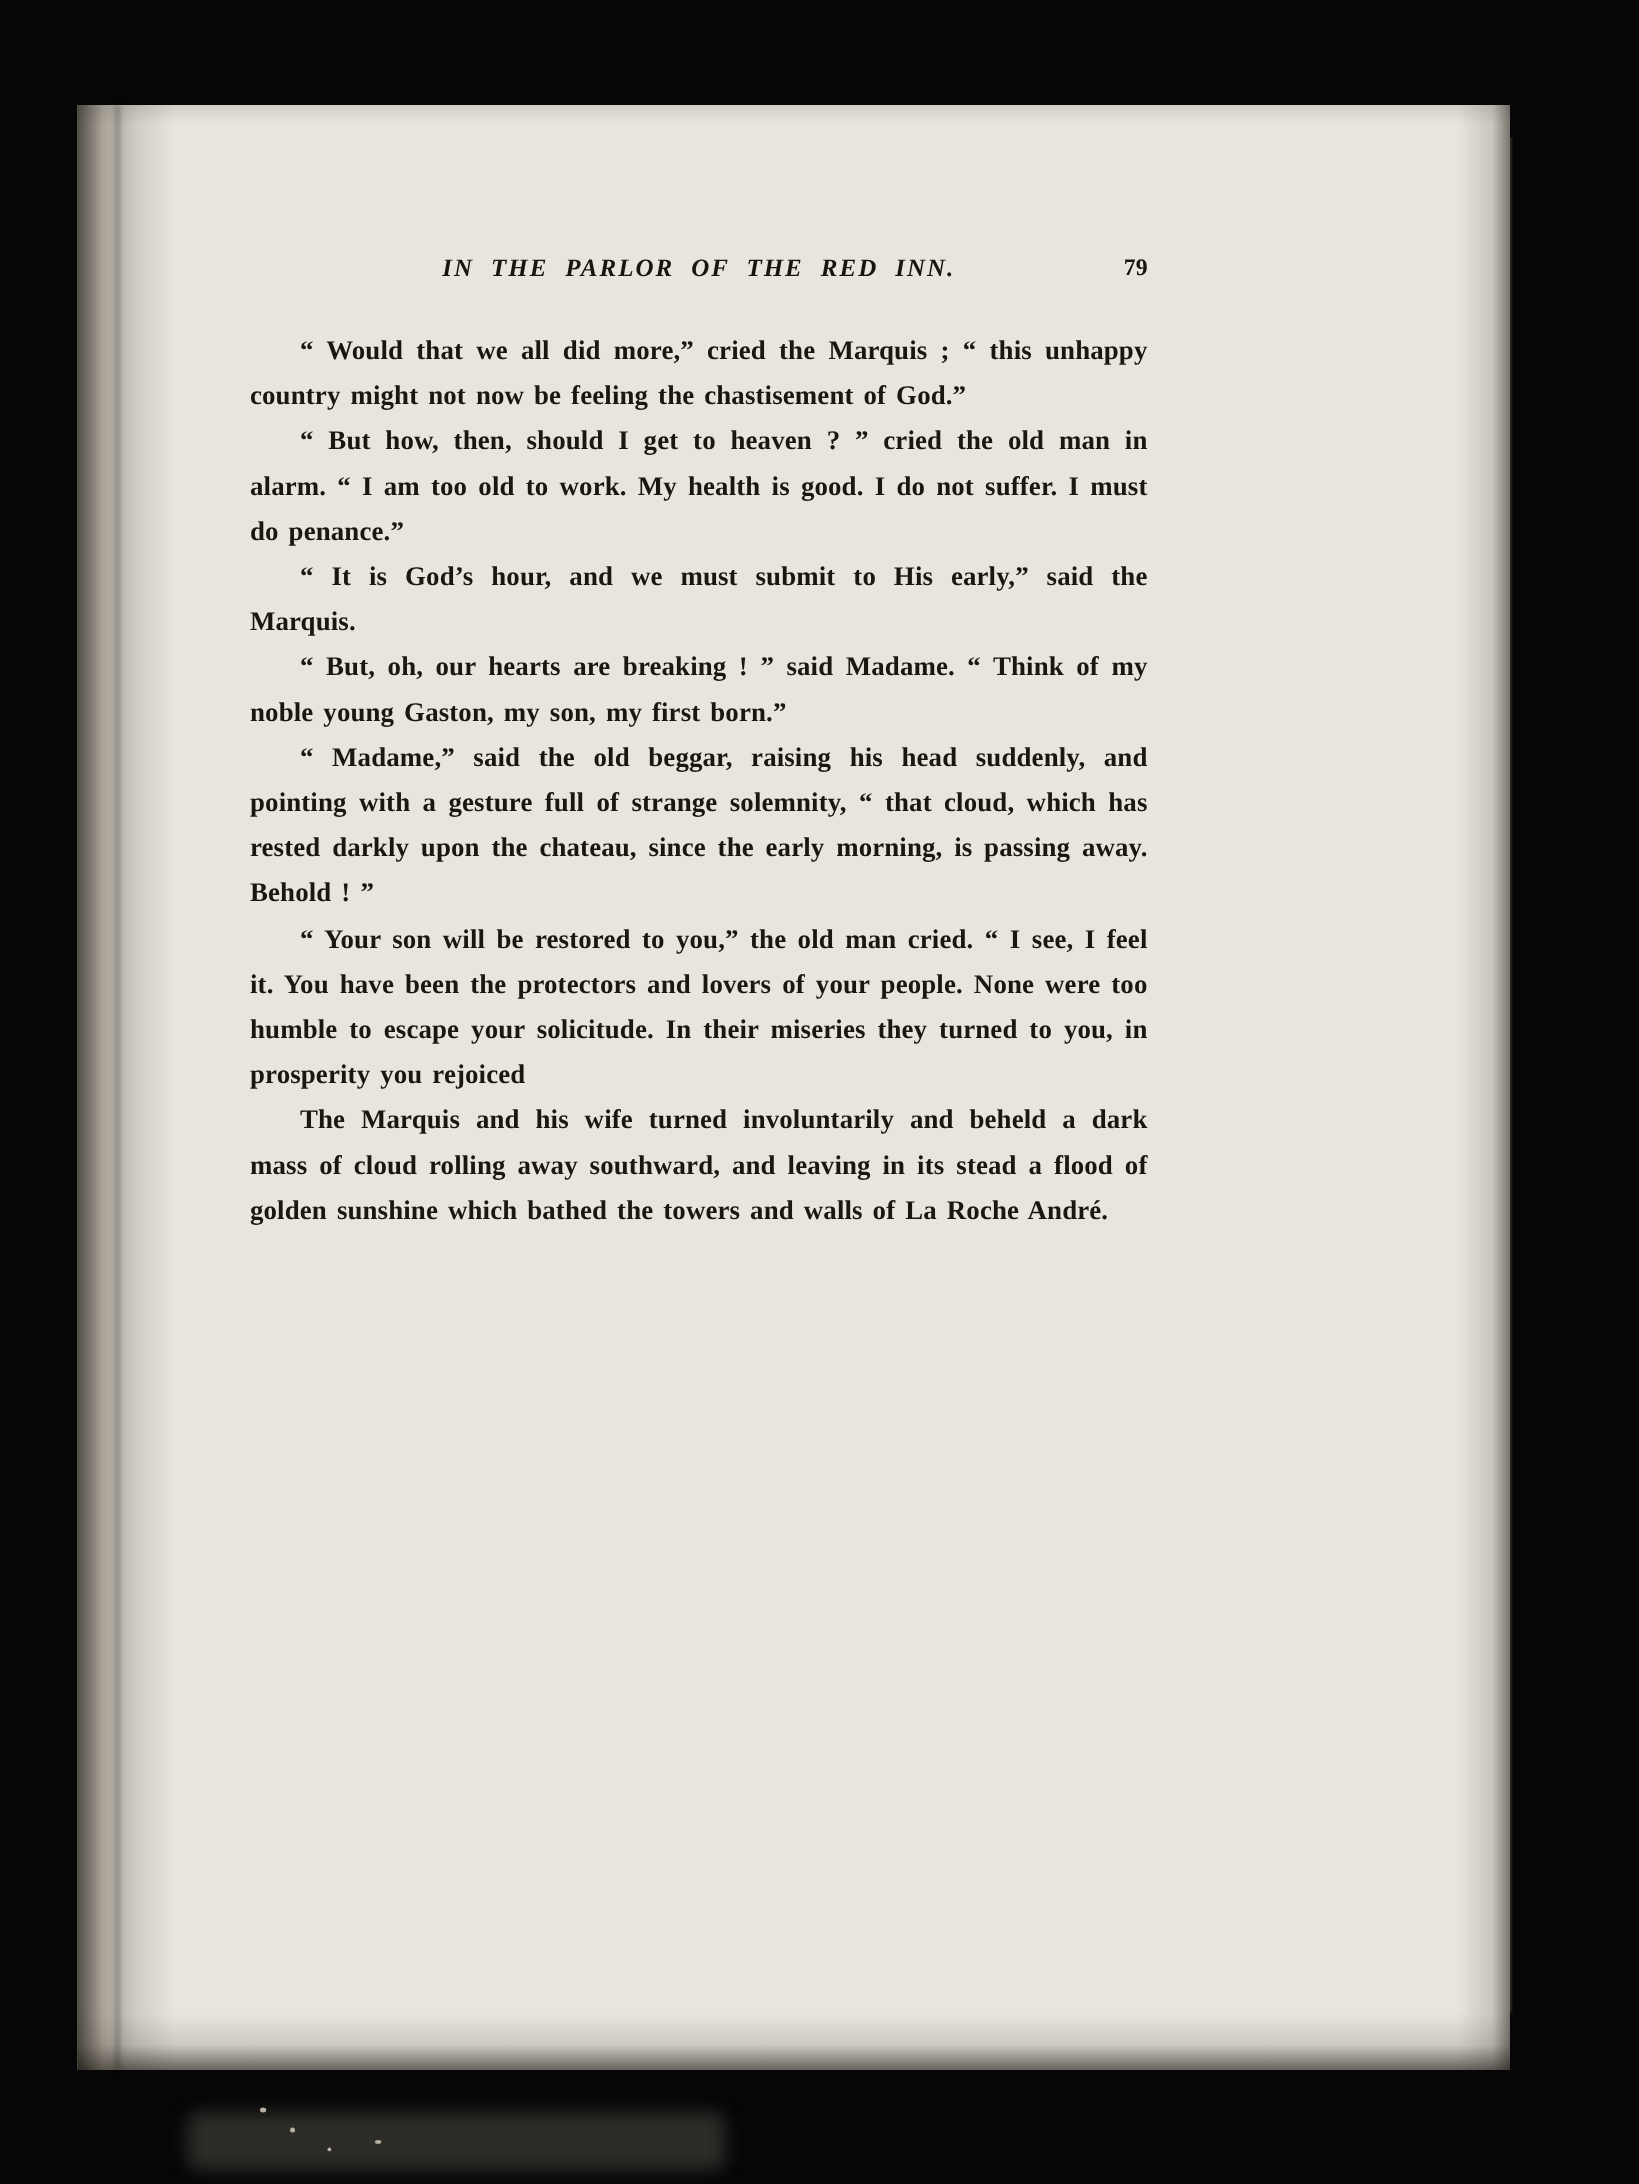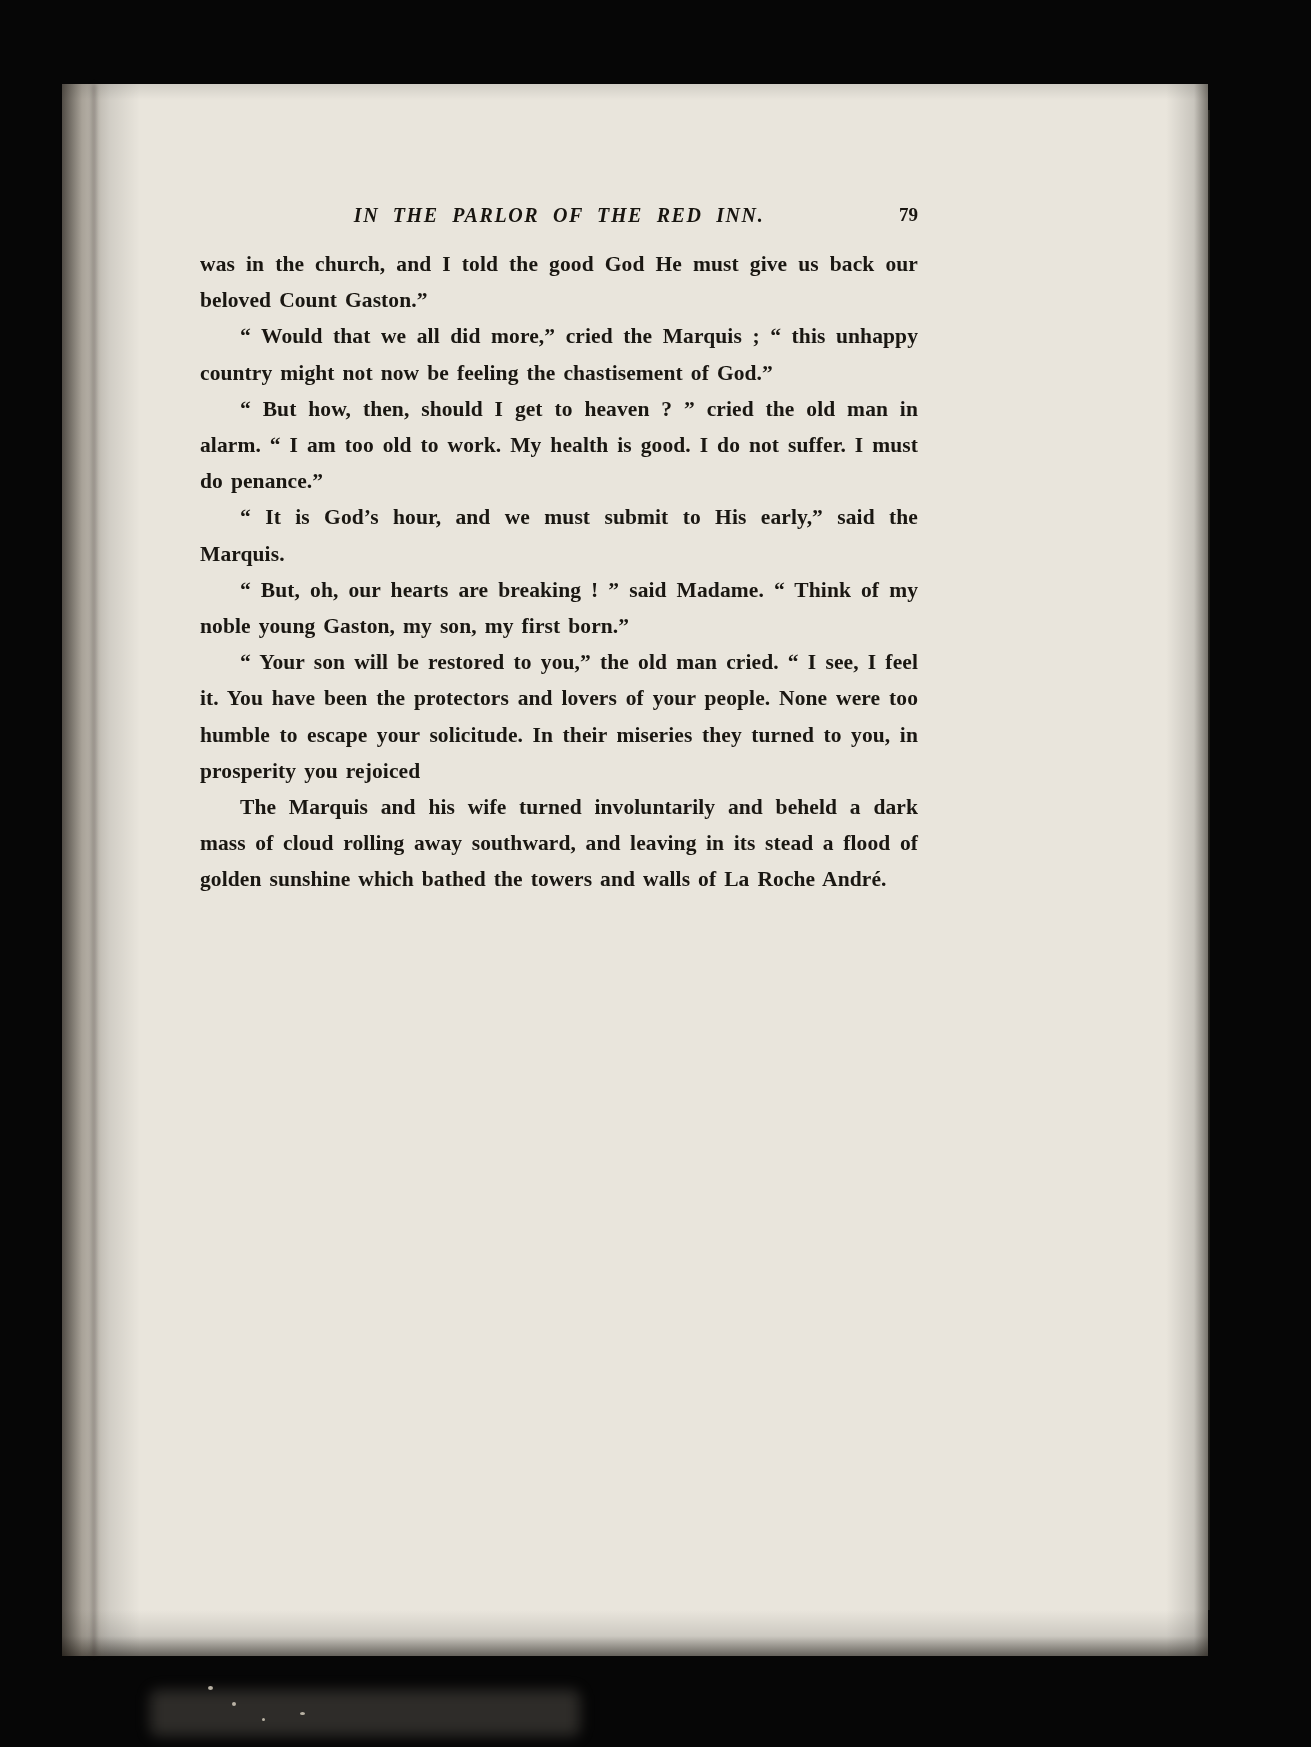--- a/index.html
+++ b/index.html
@@ -99,21 +99,21 @@
   .page-inner {
     position: absolute;
     left: 138px;
     top: 118px;
     width: 718px;
   }
 
   .running-head {
     position: relative;
     height: 26px;
-    margin-bottom: 18px;
+    margin-bottom: 34px;
   }
   .running-head .head-title {
     text-align: center;
     font-style: italic;
     font-weight: bold;
     font-size: 20px;
     line-height: 26px;
     letter-spacing: 1.6px;
     word-spacing: 7px;
     color: #181510;
@@ -159,25 +159,25 @@
 
     <div class="page-inner">
 
       <div class="running-head">
         <div class="head-title">IN THE PARLOR OF THE RED INN.</div>
         <div class="head-page-number">79</div>
       </div>
 
       <div class="page-body">
 
-      <p class="para">was in the church, and I told the good God He must give us back our beloved Count Gaston.”</p>
           <p class="para indent">“ Would that we all did more,” cried the Marquis ; “ this unhappy country might not now be feeling the chastisement of God.”</p>
           <p class="para indent">“ But how, then, should I get to heaven ? ” cried the old man in alarm.  “ I am too old to work.  My health is good.  I do not suffer.  I must do penance.”</p>
           <p class="para indent">“ It is God’s hour, and we must submit to His early,” said the Marquis.</p>
           <p class="para indent">“ But, oh, our hearts are breaking ! ” said Madame.  “ Think of my noble young Gaston, my son, my first born.”</p>
+          <p class="para indent">“ Madame,” said the old beggar, raising his head suddenly, and pointing with a gesture full of strange solemnity, “ that cloud, which has rested darkly upon the chateau, since the early morning, is passing away.  Behold ! ”</p>
           <p class="para indent">“ Your son will be restored to you,” the old man cried.  “ I see, I feel it.  You have been the protectors and lovers of your people.  None were too humble to escape your solicitude.  In their miseries they turned to you, in prosperity you rejoiced</p>
           <p class="para indent">The Marquis and his wife turned involuntarily and beheld a dark mass of cloud rolling away southward, and leaving in its stead a flood of golden sunshine which bathed the towers and walls of La Roche André.</p>
         </div>
 
     </div>
   </div>
 
 </div>
 
 </body></html>

